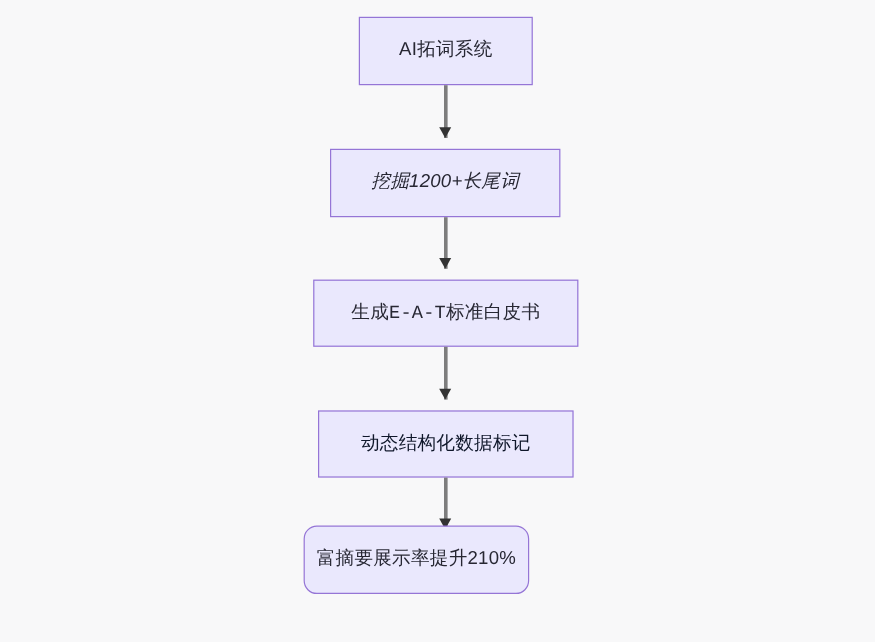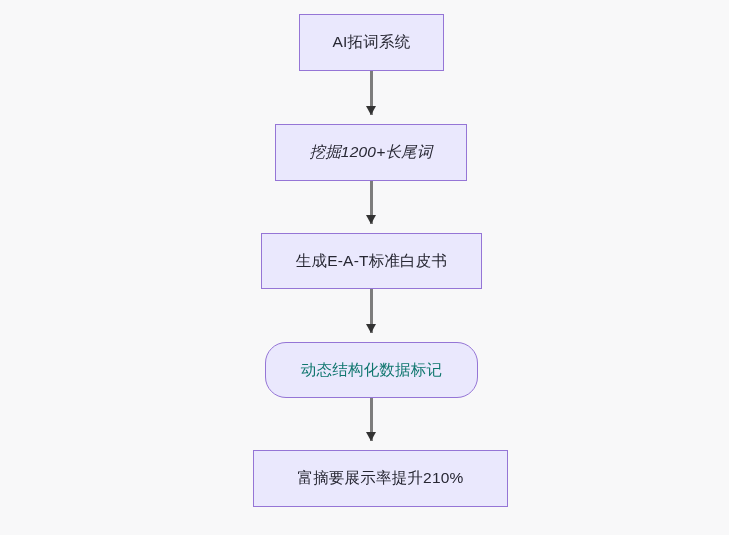--- a/index.html
+++ b/index.html
@@ -59,29 +59,29 @@
   </div>
   <div class="connector" id="c1" style="left: 370px; top: 71px; height: 44px; background: rgb(125, 125, 125);"></div>
   <div class="arrowhead" id="a1" style="left: 365.8px; top: 106px; border-top-color: rgb(51, 51, 51);"></div>
 
   <div class="node" id="n2" style="left: 275px; top: 124px; width: 192px; height: 57px; background: rgb(234, 232, 253); border-color: rgb(149, 117, 214); color: rgb(39, 39, 51); font-style: italic;">
     <span class="node-label">挖掘1200+长尾词</span>
   </div>
   <div class="connector" id="c2" style="left: 370px; top: 181px; height: 43px; background: rgb(125, 125, 125);"></div>
   <div class="arrowhead" id="a2" style="left: 365.8px; top: 215px; border-top-color: rgb(51, 51, 51);"></div>
 
-  <div class="node" id="n3" style="left: 261px; top: 233px; width: 221px; height: 56px; background: rgb(234, 232, 253); border-color: rgb(149, 117, 214); color: rgb(39, 39, 51);">
+  <div class="node" id="n3" style="left: 261px; top: 233px; width: 221px; height: 56px; background: rgb(234, 232, 253); border-color: rgb(149, 117, 214); color: rgb(39, 39, 51); font-family: Liberation Mono, monospace;">
     <span class="node-label">生成E-A-T标准白皮书</span>
   </div>
   <div class="connector" id="c3" style="left: 370px; top: 289px; height: 44px; background: rgb(125, 125, 125);"></div>
   <div class="arrowhead" id="a3" style="left: 365.8px; top: 324px; border-top-color: rgb(51, 51, 51);"></div>
 
-  <div class="node" id="n4" style="left: 265px; top: 342px; width: 213px; height: 56px; background: rgb(234, 232, 253); border-color: rgb(149, 117, 214); color: #0f766e; border-radius: 21px;">
+  <div class="node" id="n4" style="left: 265px; top: 342px; width: 213px; height: 56px; background: rgb(234, 232, 253); border-color: rgb(149, 117, 214); color: #0f172a;">
     <span class="node-label">动态结构化数据标记</span>
   </div>
   <div class="connector" id="c4" style="left: 370px; top: 398px; height: 43px; background: rgb(125, 125, 125);"></div>
   <div class="arrowhead" id="a4" style="left: 365.8px; top: 432px; border-top-color: rgb(51, 51, 51);"></div>
 
-  <div class="node" id="n5" style="left: 253px; top: 450px; width: 255px; height: 57px; background: rgb(234, 232, 253); border-color: rgb(149, 117, 214); color: rgb(39, 39, 51);">
+  <div class="node" id="n5" style="left: 253px; top: 438px; width: 188px; height: 57px; background: rgb(234, 232, 253); border-color: rgb(149, 117, 214); color: rgb(39, 39, 51); border-radius: 11px;">
     <span class="node-label">富摘要展示率提升210%</span>
   </div>
 
 </div>
 
 </body></html>

